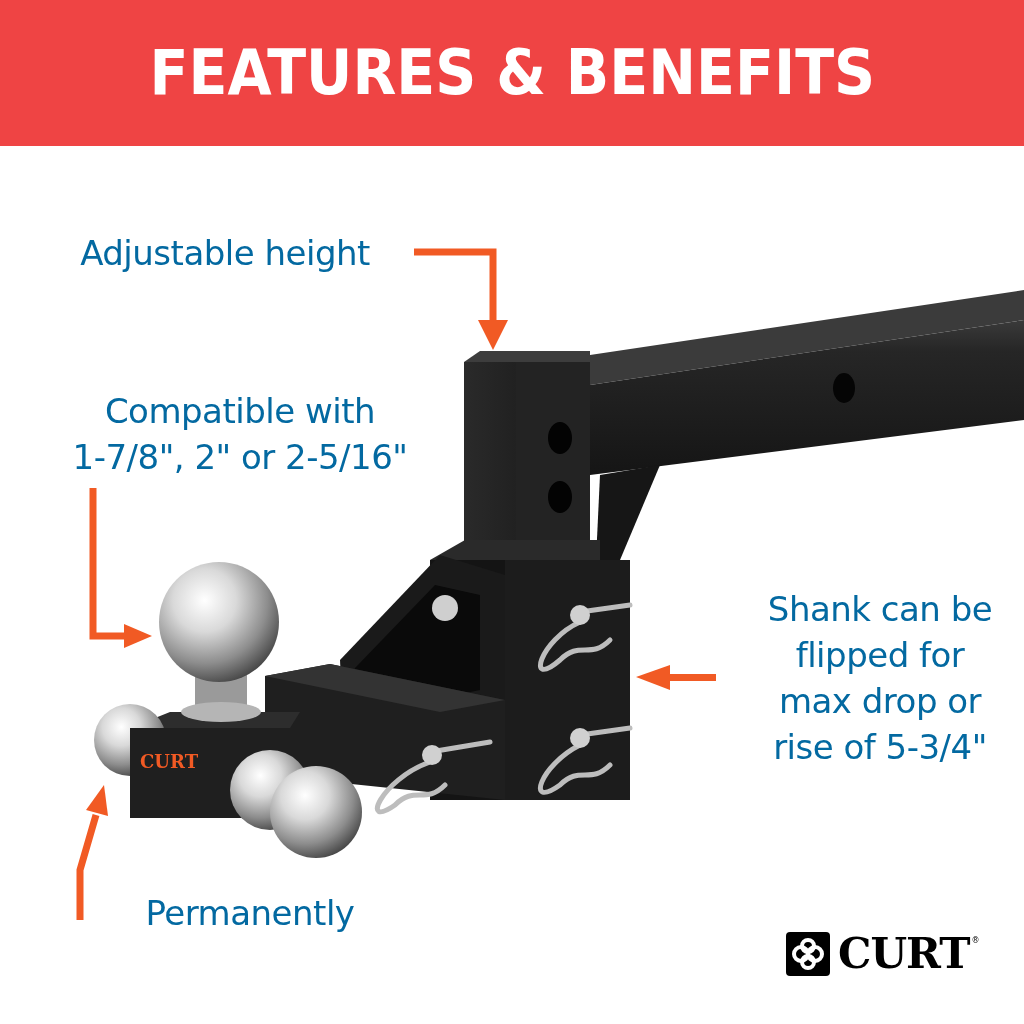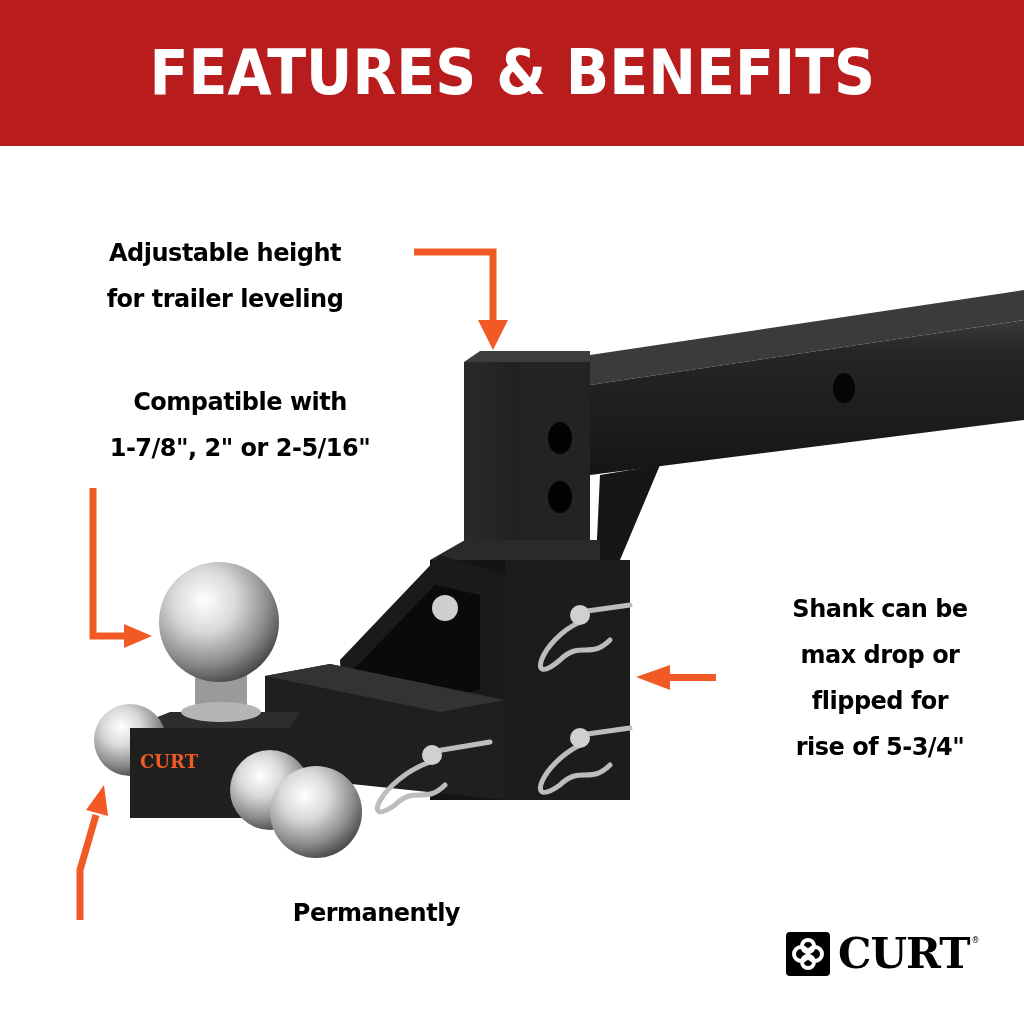--- a/index.html
+++ b/index.html
@@ -3,38 +3,38 @@
   <meta charset="utf-8">
   <style>
     html, body { margin: 0; padding: 0; }
     body {
       width: 1024px; height: 1024px; overflow: hidden; position: relative;
       background: #ffffff;
       font-family: "DejaVu Sans", sans-serif;
     }
     .header {
       position: absolute; left: 0; top: 0; width: 1024px; height: 146px;
-      background: #b91c1c;
+      background: #ef4444;
       display: flex; align-items: center; justify-content: center;
     }
     .header-title {
       color: #ffffff; font-weight: bold; font-size: 62px; letter-spacing: 0px;
       font-family: "DejaVu Sans", sans-serif; transform: scaleX(0.92);
       margin-top: -2px;
     }
     .callout {
-      position: absolute; color: #000000; font-weight: bold;
-      font-family: "DejaVu Sans", sans-serif; font-size: 24px; line-height: 46px;
+      position: absolute; color: #0369a1; font-weight: normal;
+      font-family: "DejaVu Sans", sans-serif; font-size: 34px; line-height: 46px;
       text-align: center; letter-spacing: -0.5px;
     }
     .callout span { display: block; white-space: nowrap; }
     .c-height { left: 40px; top: 230px; width: 370px; }
-    .c-compat { left: 30px; top: 379px; width: 420px; }
+    .c-compat { left: 30px; top: 388px; width: 420px; }
     .c-shank  { left: 740px; top: 586px; width: 280px; }
-    .c-balls  { left: 40px; top: 890px; width: 420px; text-align: right; }
+    .c-balls  { left: 40px; top: 890px; width: 420px; }
     .art { position: absolute; left: 0; top: 0; }
     .logo {
       position: absolute; left: 786px; top: 932px; height: 44px;
       display: flex; align-items: center; gap: 8px;
     }
     .logo-text {
       font-family: "DejaVu Serif", serif; font-weight: bold; font-size: 42px;
       color: #000; letter-spacing: -1px; line-height: 44px;
     }
     .logo-reg { font-size: 8px; color: #000; align-self: flex-start; margin-left: -6px; margin-top: 4px; }
@@ -136,32 +136,31 @@
     <rect x="668" y="674" width="48" height="7"></rect>
     <polygon points="670,665 670,690 636,677"></polygon>
 
     <path d="M80,920 L80,870 L96,815" stroke="#f15a24" stroke-width="7" fill="none"></path>
     <polygon points="86,810 108,816 104,785"></polygon>
   </g>
 </svg>
 
 <div class="callout c-height">
   <span>Adjustable height</span>
-  <span>for trailer leveling</span>
 </div>
 
 <div class="callout c-compat">
   <span>Compatible with</span>
   <span>1-7/8", 2" or 2-5/16"</span>
 </div>
 
 <div class="callout c-shank">
   <span>Shank can be</span>
+  <span>flipped for</span>
   <span>max drop or</span>
-  <span>flipped for</span>
   <span>rise of 5-3/4"</span>
 </div>
 
 <div class="callout c-balls">
   <span>Permanently</span>
 </div>
 
 <div class="logo">
   <svg width="44" height="44" viewBox="0 0 44 44">
     <rect x="0" y="0" width="44" height="44" rx="4" fill="#000"></rect>

